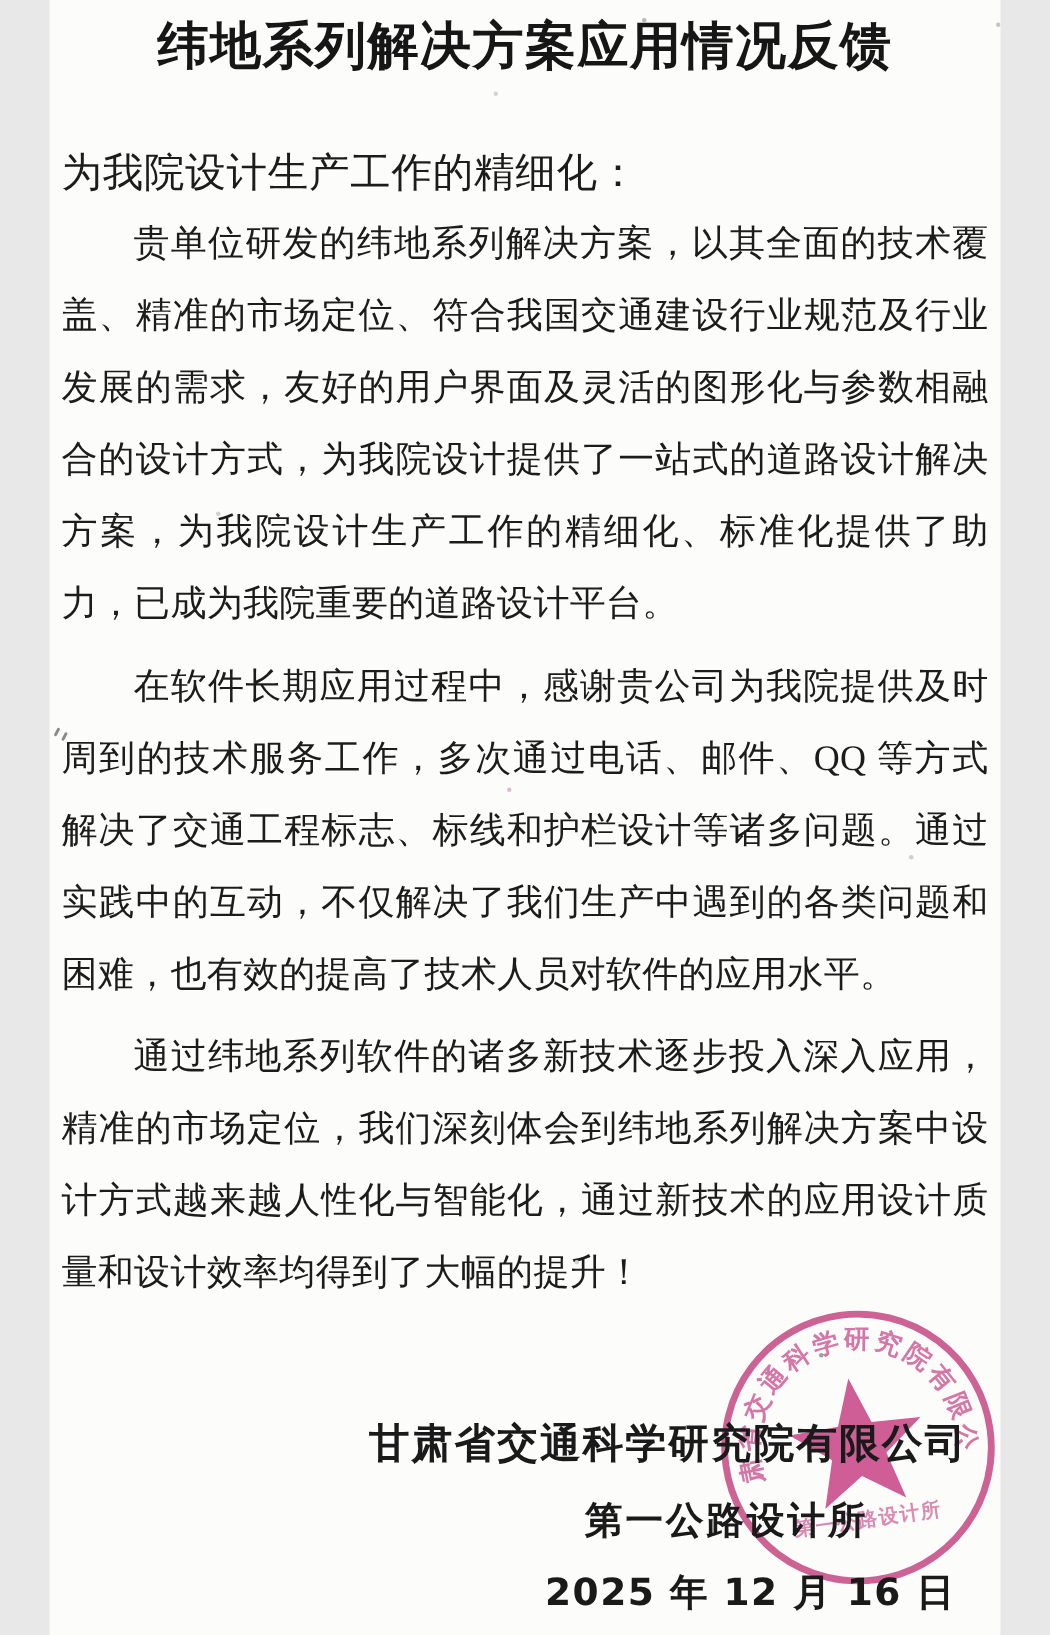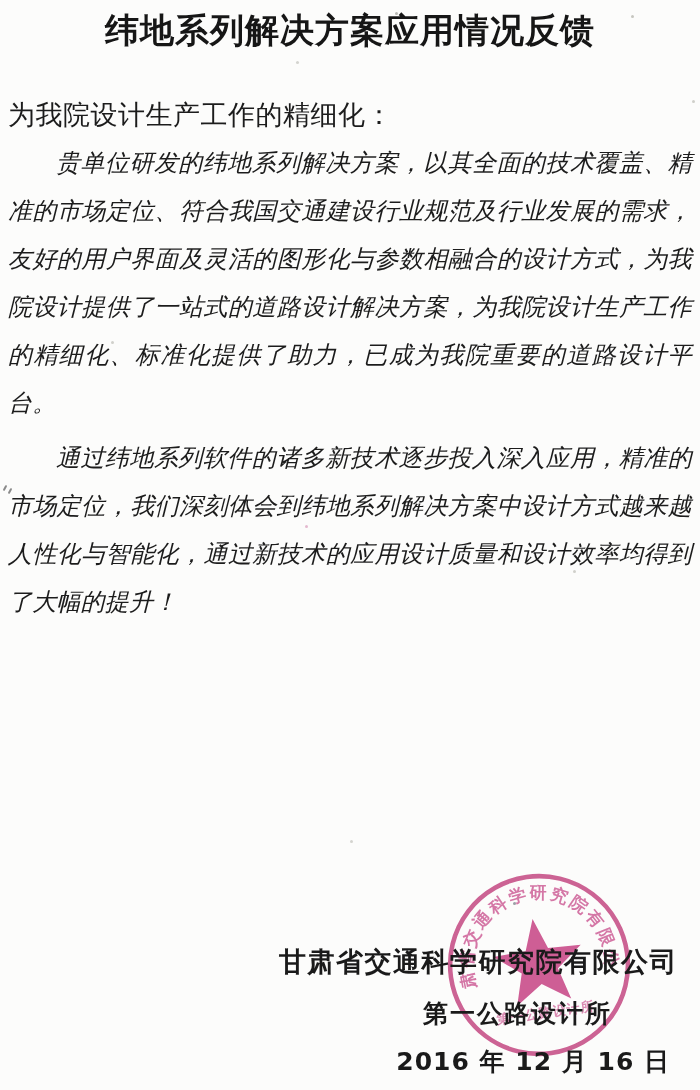--- a/index.html
+++ b/index.html
@@ -1,18 +1,18 @@
 <!DOCTYPE html>
 <html><head>
 <meta charset="utf-8">
 <style>
   html,body { margin:0; padding:0; background:#e8e8e8; }
   .page {
     position:relative;
-    width:700px; height:1090px;
+    width:634px; height:1090px;
     margin:0 auto;
     background:#fcfcfb;
     color:#1c1c1c;
     font-family:"Liberation Serif","DejaVu Serif",serif;
     overflow:hidden;
   }
   .title {
     position:absolute; top:8px; left:0; right:0;
     margin:0;
     text-align:center;
@@ -27,21 +27,21 @@
     font-size:27px;
     letter-spacing:0.5px;
   }
   .body-text {
     position:absolute; top:139px; left:8px; right:8px;
     font-size:24px;
     line-height:48px;
     text-align:justify;
     letter-spacing:0.2px;
   }
-  .body-text p { margin:0 0 7px 0; text-indent:2em;font-style:italic; }
+  .body-text p { margin:0 0 7px 0; text-indent:2em; }
 
   .sig {
     position:absolute;
     font-family:"DejaVu Sans","Liberation Sans",sans-serif;
     font-weight:700;
     color:#1a1a1a;
     white-space:nowrap;
   }
   .sig-company    { top:944px; right:22px; font-size:27px; letter-spacing:1.5px; }
   .sig-department { top:997px; right:88px; font-size:25px; letter-spacing:2px; }
@@ -90,20 +90,21 @@
 <body>
 
 <div class="page">
 
   <h1 class="title">纬地系列解决方案应用情况反馈</h1>
 
   <div class="salutation">为我院设计生产工作的精细化：</div>
 
   <div class="body-text">
     <p>贵单位研发的纬地系列解决方案，以其全面的技术覆盖、精准的市场定位、符合我国交通建设行业规范及行业发展的需求，友好的用户界面及灵活的图形化与参数相融合的设计方式，为我院设计提供了一站式的道路设计解决方案，为我院设计生产工作的精细化、标准化提供了助力，已成为我院重要的道路设计平台。</p>
+    <p>在软件长期应用过程中，感谢贵公司为我院提供及时周到的技术服务工作，多次通过电话、邮件、QQ 等方式解决了交通工程标志、标线和护栏设计等诸多问题。通过实践中的互动，不仅解决了我们生产中遇到的各类问题和困难，也有效的提高了技术人员对软件的应用水平。</p>
     <p>通过纬地系列软件的诸多新技术逐步投入深入应用，精准的市场定位，我们深刻体会到纬地系列解决方案中设计方式越来越人性化与智能化，通过新技术的应用设计质量和设计效率均得到了大幅的提升！</p>
   </div>
 
   <div class="margin-artifact"></div>
   <div class="speck"></div>
 
   <div class="stamp">
     <svg viewBox="0 0 200 200">
       <defs>
         <path id="ringPath" d="M 38,122.6 A 66,66 0 1 1 162,122.6" fill="none"></path>
@@ -114,15 +115,15 @@
         <textPath href="#ringPath" startOffset="50%" text-anchor="middle">甘肃省交通科学研究院有限公司</textPath>
       </text>
       <text class="inner-text" x="100" y="152" text-anchor="middle" fill="#cf5a96">第一公路设计所</text>
     </svg>
   </div>
 
   <div class="sig sig-company">甘肃省交通科学研究院有限公司</div>
 
   <div class="sig sig-department">第一公路设计所</div>
 
-  <div class="sig sig-date">2016 年 12 月 16 日</div>
+  <div class="sig sig-date">2025 年 12 月 16 日</div>
 
 </div>
 
 </body></html>

